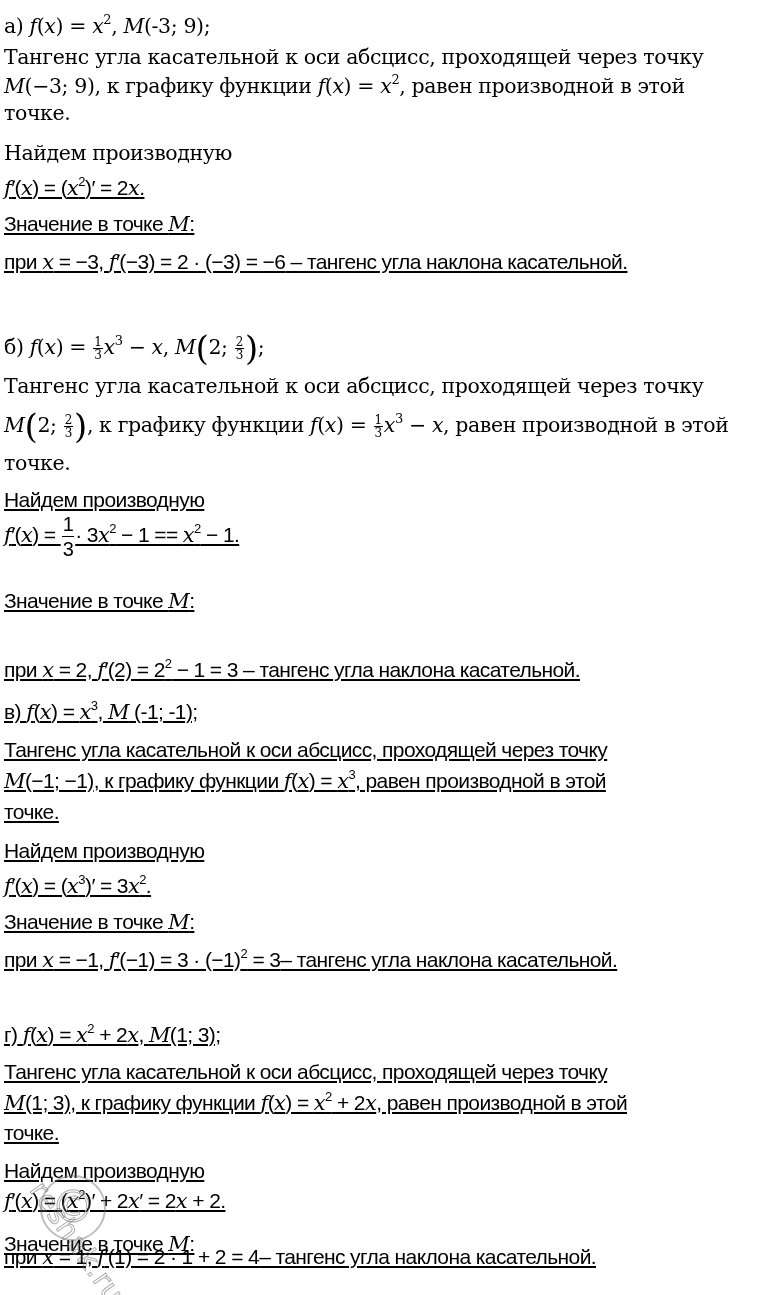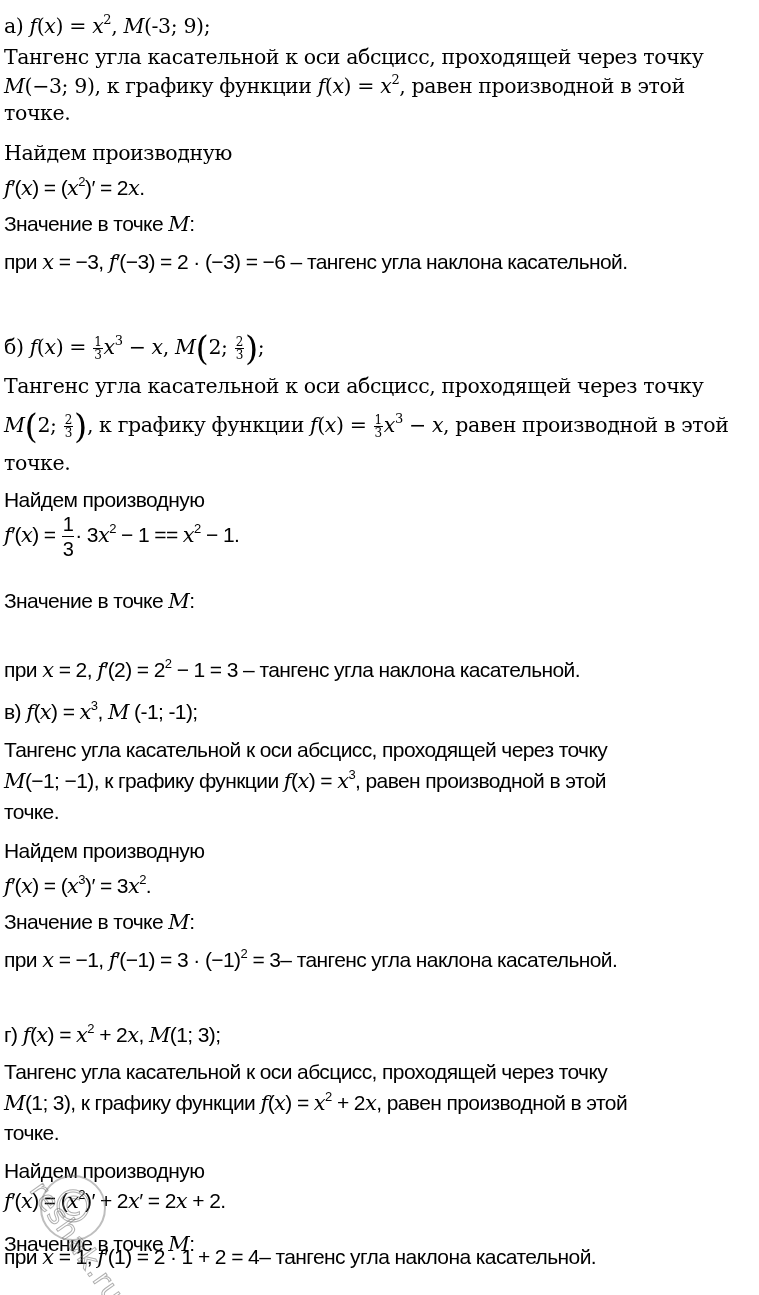--- a/index.html
+++ b/index.html
@@ -7,21 +7,21 @@
     width: 759px; height: 1295px; position: relative; overflow: hidden;
     font-family: "DejaVu Serif", "Liberation Serif", serif;
     color: #000000;
   }
   .page { position: absolute; left: 4px; top: 0; width: 755px; }
   .line {
     position: absolute; left: 0;
     font-size: 20.5px; line-height: 28px; white-space: nowrap;
     letter-spacing: -0.4px;
   }
-  .condensed { font-family: "Liberation Sans Narrow", "Liberation Sans", sans-serif; letter-spacing: -0.6px; font-size: 21px; }
+  .condensed { font-family: "Liberation Sans Narrow", "Liberation Sans", sans-serif; letter-spacing: -0.6px; font-size: 21px; text-decoration: underline; }
   .m { font-style: italic; font-family: "DejaVu Serif", serif; }
   sup { font-size: 13px; vertical-align: 0; position: relative; top: -9px; }
   .frac {
     display: inline-block; vertical-align: middle; text-align: center;
     font-size: 12px; line-height: 12px; margin: 0 1px;
   }
   .frac span { display: block; }
   .frac .num { border-bottom: 1px solid #000; padding: 0 1px; }
   .frac.big { font-size: 20px; line-height: 24px; }
   .bigparen { font-size: 34px; line-height: 28px; vertical-align: -6px; font-weight: 300; }

